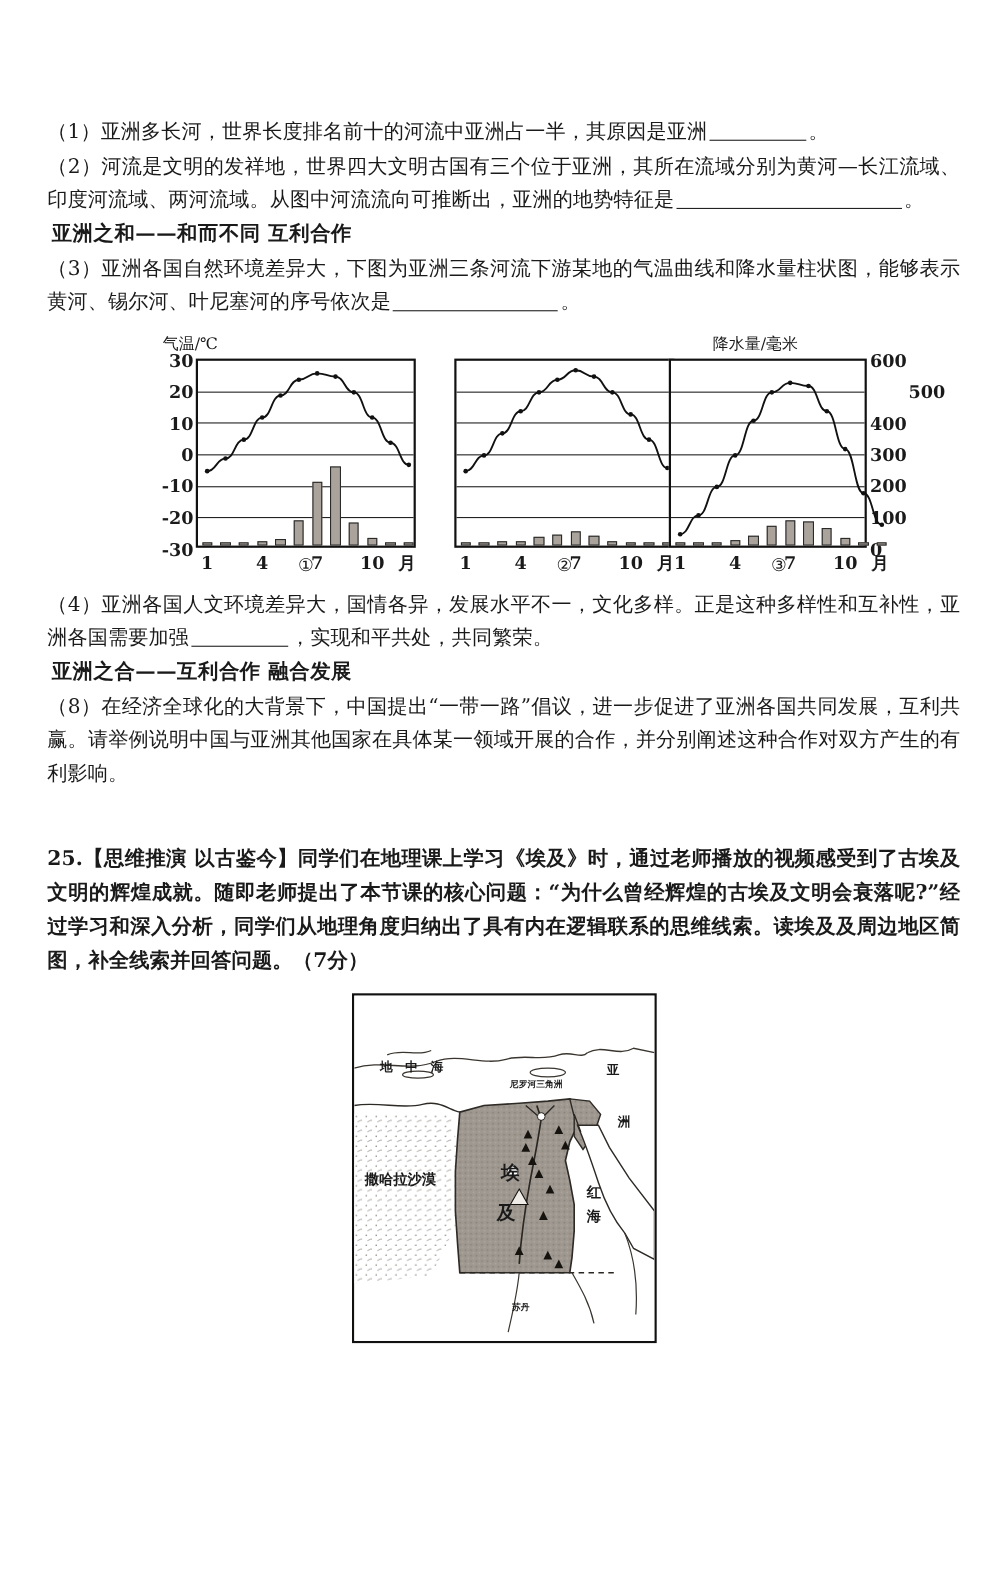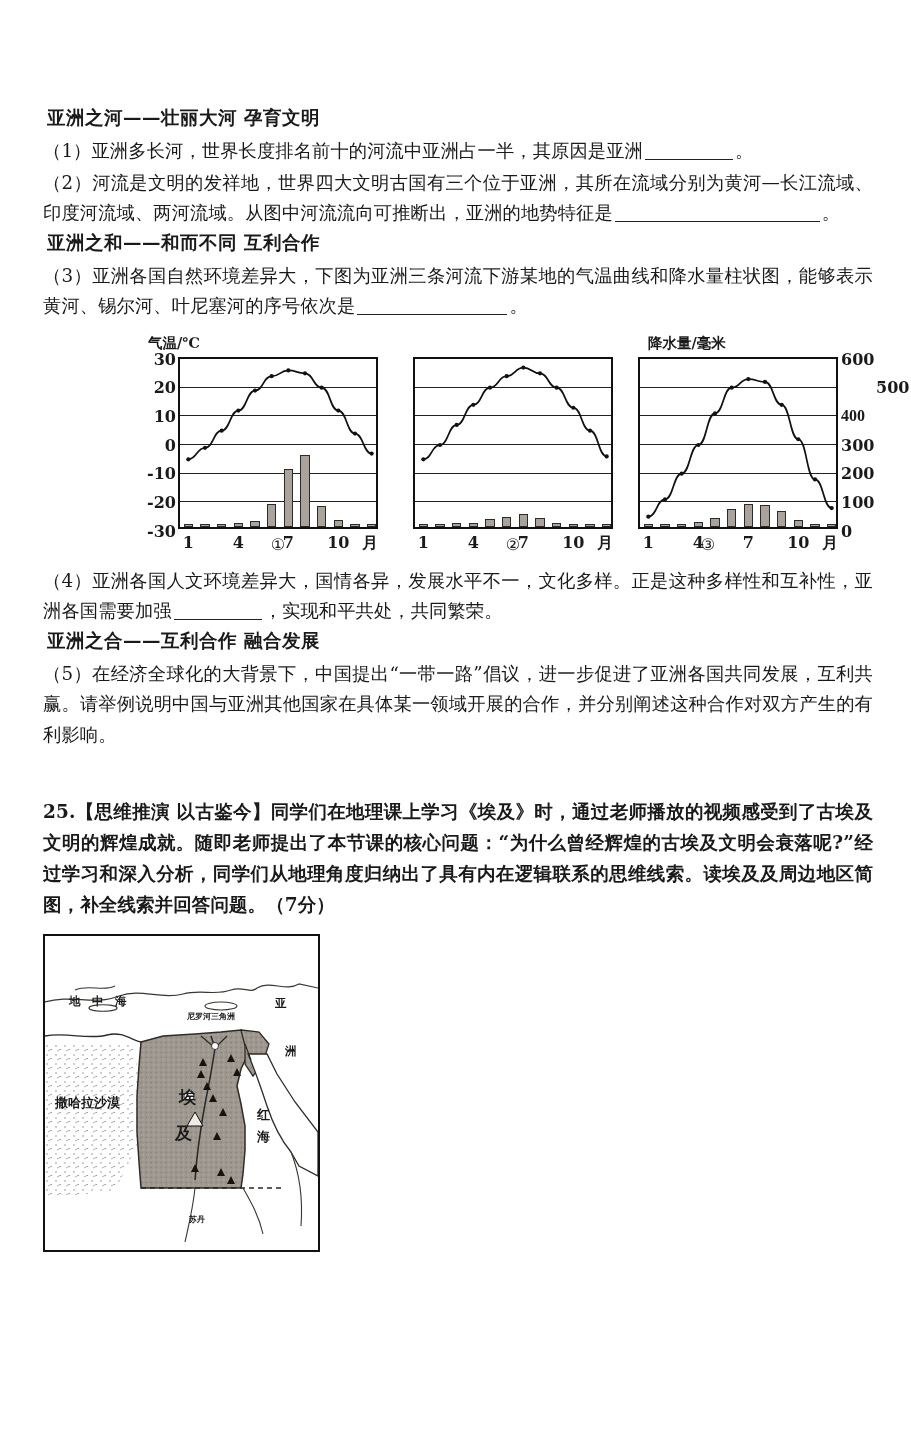--- a/index.html
+++ b/index.html
@@ -33,21 +33,21 @@
     filter:blur(.18px);
     letter-spacing:.1px;
   }
   .blank-s { display:inline-block; width:88px; border-bottom:1.4px solid #222; vertical-align:-3px; margin:0 2px; }
   .blank-m { display:inline-block; width:150px; border-bottom:1.4px solid #222; vertical-align:-3px; margin:0 2px; }
   .blank-l { display:inline-block; width:205px; border-bottom:1.4px solid #222; vertical-align:-3px; margin:0 2px; }
 
   
   .charts-wrap { position:relative; height:232px; margin:8px 0 4px 0; }
   .axis-title {
-    position:absolute; font-size:14.5px; font-weight:bold; filter:blur(.2px);
+    position:absolute; font-size:14.5px; font-weight:normal; filter:blur(.2px);
   }
   .chart-box {
     position:absolute; top:27px; height:172px;
     border:2px solid #111; background:#fff;
   }
   .grid-line { position:absolute; left:0; right:0; height:1.3px; background:#222; }
   .ytick {
     position:absolute; right:100%; margin-right:4px;
     font-size:16px; transform:translateY(-50%); white-space:nowrap;
     font-weight:bold; filter:blur(.2px); font-family:"DejaVu Serif",serif;
@@ -70,21 +70,21 @@
     position:absolute; top:205px; font-size:16px; transform:translateX(-50%);
     filter:blur(.25px);
   }
   svg.curve { position:absolute; left:0; top:0; overflow:visible; }
 
   
   .q25 { margin-top:46px; }
   .q25 .para { font-weight:bold; font-size:18.5px; line-height:31px; }
 
   
-  .map-wrap { display:flex; margin-top:14px; }
+  .map-wrap { display:flex; justify-content:center; margin-top:14px; }
   .map-frame {
     width:277px; height:318px; border:2.2px solid #111;
     position:relative; background:#fdfdfc; overflow:hidden;
   }
   .mlabel {
     position:absolute; font-size:11.5px; font-weight:bold; color:#1a1a1a;
     filter:blur(.3px); white-space:nowrap;
   }
   .mlabel.tiny { font-size:8px; }
   .legend-box {
@@ -102,21 +102,20 @@
     text-align:center; font-size:17px; font-weight:bold;
     filter:blur(.2px);
   }
   .footer span { letter-spacing:.4px; }
 </style>
 </head>
 <body>
 
 <div class="page">
 
-  <div class="sec-head">亚洲之河——壮丽大河  孕育文明</div>
 
   <p class="para">
     <span>（1）亚洲多长河，世界长度排名前十的河流中亚洲占一半，其原因是亚洲</span><span class="blank-s"></span><span>。</span>
   </p>
 
   <p class="para">
     <span>（2）河流是文明的发祥地，世界四大文明古国有三个位于亚洲，其所在流域分别为黄河—长江流域、印度河流域、两河流域。从图中河流流向可推断出，亚洲的地势特征是</span><span class="blank-l"></span><span>。</span>
   </p>
 
   <div class="sec-head">亚洲之和——和而不同  互利合作</div>
@@ -211,29 +210,29 @@
           <circle cx="108.33333333333333" cy="8.599999999999994" r="2.1" fill="#111"></circle>
           <circle cx="125" cy="14.333333333333343" r="2.1" fill="#111"></circle>
           <circle cx="141.66666666666669" cy="28.666666666666657" r="2.1" fill="#111"></circle>
           <circle cx="158.33333333333334" cy="48.733333333333334" r="2.1" fill="#111"></circle>
           <circle cx="175.00000000000003" cy="71.66666666666666" r="2.1" fill="#111"></circle>
           <circle cx="191.66666666666669" cy="97.46666666666667" r="2.1" fill="#111"></circle>
         </svg>
       </div>
     <div class="cnum" id="cn1" style="left:470px;">②</div>
 
-    <div class="chart-box" id="box2" style="left:595px; width:200px;">
+    <div class="chart-box" id="box2" style="left:565px; width:180px;">
         <div class="grid-line" style="top: 28.0167px;"></div>
         <div class="grid-line" style="top: 56.6833px;"></div>
         <div class="grid-line" style="top: 85.35px;"></div>
         <div class="grid-line" style="top: 114.017px;"></div>
         <div class="grid-line" style="top: 142.683px;"></div>
         <div class="ytick-r" style="top: 0px;">600</div>
         <div class="ytick-r" style="top: 28.6667px; margin-left: 40px;">500</div>
-        <div class="ytick-r" style="top: 57.3333px; font-family: Liberation Serif, serif;">400</div>
+        <div class="ytick-r" style="top: 57.3333px;">400</div>
         <div class="ytick-r" style="top: 86px;">300</div>
         <div class="ytick-r" style="top: 114.667px;">200</div>
         <div class="ytick-r" style="top: 143.333px;">100</div>
         <div class="ytick-r" style="top: 172px;">0</div>
         <div class="xtick" style="left: 8.33333px;">1</div>
         <div class="xtick" style="left: 58.3333px;">4</div>
         <div class="xtick" style="left: 108.333px;">7</div>
         <div class="xtick" style="left: 158.333px;">10</div>
         <div class="xtick" style="left: 190px;">月</div>
         <div class="bar" style="height: 3px; left: 3.66667px; width: 9.33333px;"></div>
@@ -265,21 +264,21 @@
         </svg>
       </div>
     <div class="cnum" id="cn2" style="left:665px;">③</div>
   </div>
 
   <p class="para">
     <span>（4）亚洲各国人文环境差异大，国情各异，发展水平不一，文化多样。正是这种多样性和互补性，亚洲各国需要加强</span><span class="blank-s"></span><span>，实现和平共处，共同繁荣。</span>
   </p>
 
   <div class="sec-head">亚洲之合——互利合作  融合发展</div>
-  <p class="para">（5）在经济全球化的大背景下，中国提出“一带一路”倡议，进一步促进了亚洲各国共同发展，互利共赢。请举例说明中国与亚洲其他国家在具体某一领域开展的合作，并分别阐述这种合作对双方产生的有利影响。</p>
+  <p class="para">（8）在经济全球化的大背景下，中国提出“一带一路”倡议，进一步促进了亚洲各国共同发展，互利共赢。请举例说明中国与亚洲其他国家在具体某一领域开展的合作，并分别阐述这种合作对双方产生的有利影响。</p>
 
   <div class="q25">
     <p class="para">25.【思维推演  以古鉴今】同学们在地理课上学习《埃及》时，通过老师播放的视频感受到了古埃及文明的辉煌成就。随即老师提出了本节课的核心问题：“为什么曾经辉煌的古埃及文明会衰落呢?”经过学习和深入分析，同学们从地理角度归纳出了具有内在逻辑联系的思维线索。读埃及及周边地区简图，补全线索并回答问题。（7分）</p>
   </div>
 
   <div class="map-wrap">
     <div class="map-frame">
       <svg width="273" height="314" viewBox="0 0 273 314">
         <defs>
           <pattern id="sandPat" width="9" height="9" patternUnits="userSpaceOnUse">

